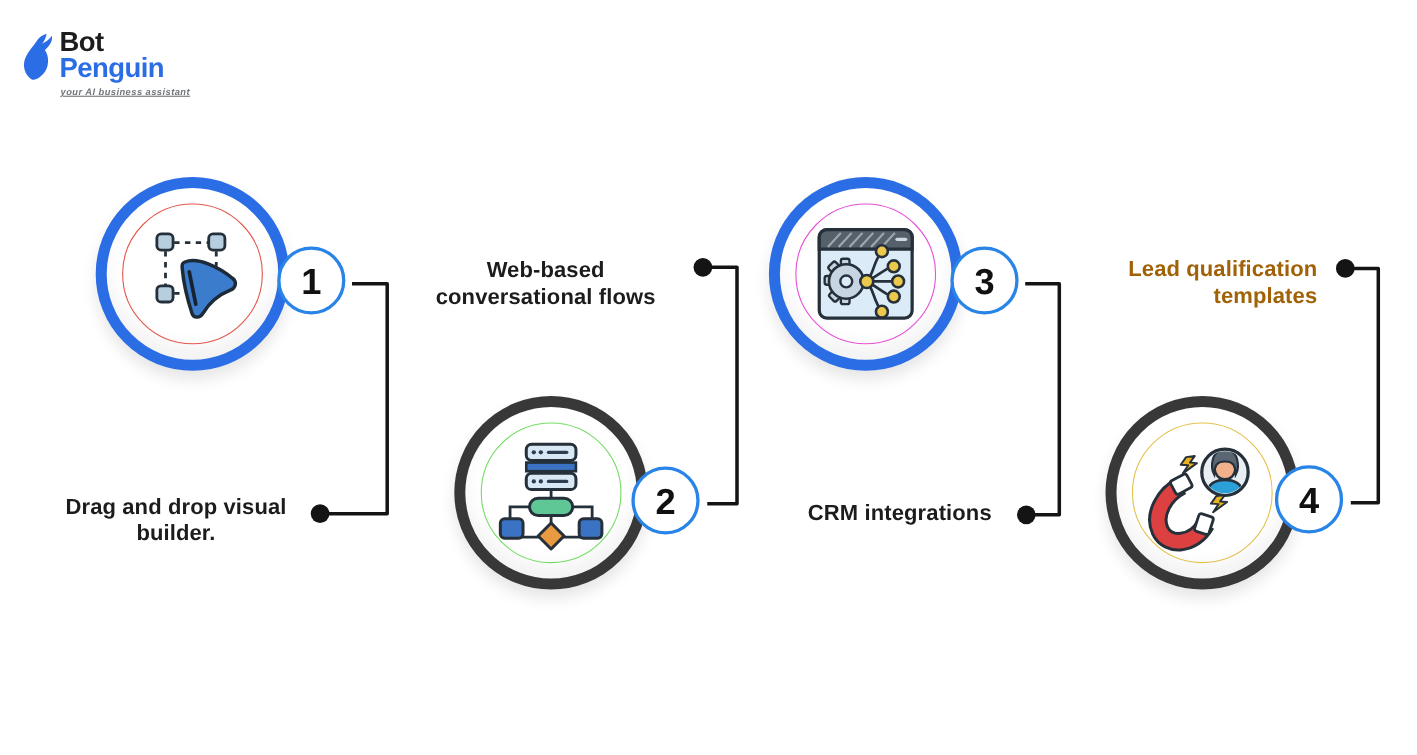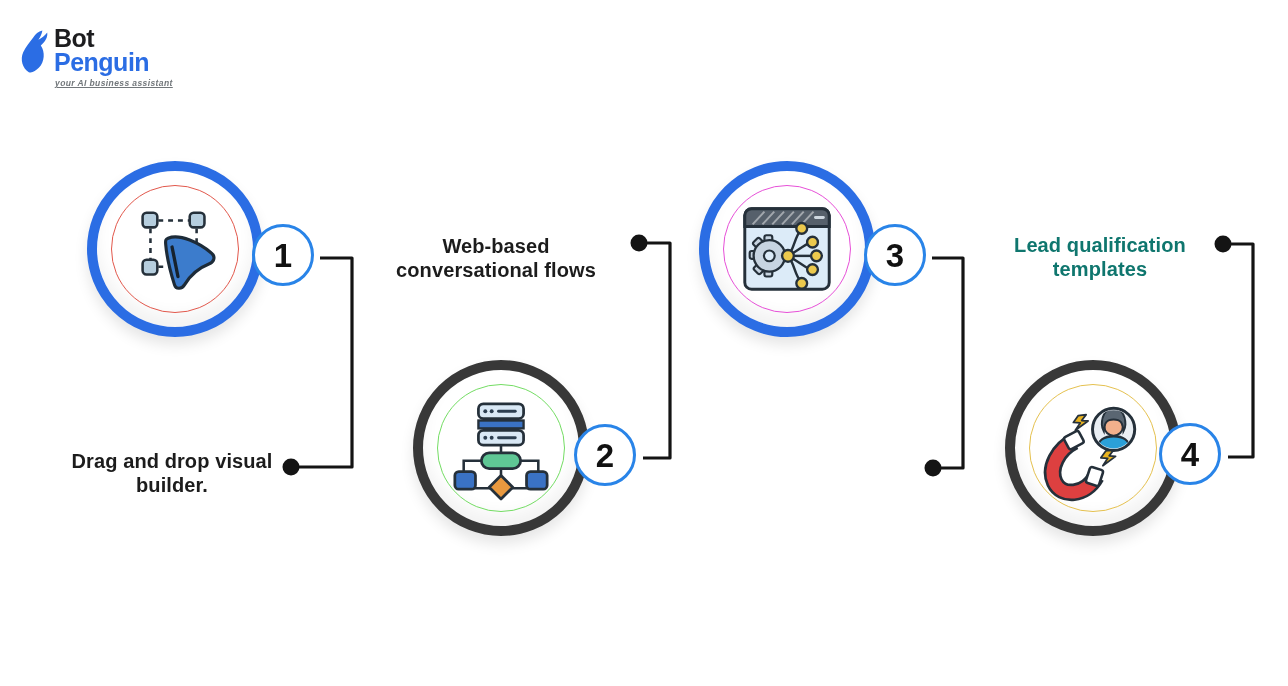--- a/index.html
+++ b/index.html
@@ -47,21 +47,21 @@
 
   
   .connectors { position:absolute; left:0; top:0; z-index:3; pointer-events:none; }
 
   
   .step-label {
     position:absolute; transform:translate(-50%,-50%);
     font-size:20px; font-weight:700; color:#1c1c1c;
     text-align:center; line-height:24px; z-index:2; letter-spacing:0.1px;
   }
-  .l1 { left:172px;  top:473px; width:225px; }
+  .l1 { left:160px;  top:473px; width:225px; }
   .l2 { left:496px;  top:258px; width:255px; }
   .l3 { left:818px;  top:467px; white-space:nowrap; }
   .l4 { left:1100px; top:257px; width:195px; }
 </style>
 </head>
 <body>
 
 <div class="canvas">
 
   <div class="logo">
@@ -210,15 +210,16 @@
     </div>
   <div class="badge b3" style="border-color: rgb(41, 132, 232);">
       <span>3</span>
     </div>
   <div class="badge b4" style="border-color: rgb(41, 132, 232);">
       <span>4</span>
     </div>
 
   <div class="step-label l1" style="color: rgb(28, 28, 28);">Drag and drop visual builder.</div>
   <div class="step-label l2" style="color: rgb(28, 28, 28);">Web-based conversational flows</div>
-  <div class="step-label l4" style="color: #0f766e;">Lead qualification templates</div>
+  <div class="step-label l3" style="color: rgb(28, 28, 28);">CRM integrations</div>
+  <div class="step-label l4" style="color: #a16207; text-align: right;">Lead qualification templates</div>
 
 </div>
 
 </body></html>

